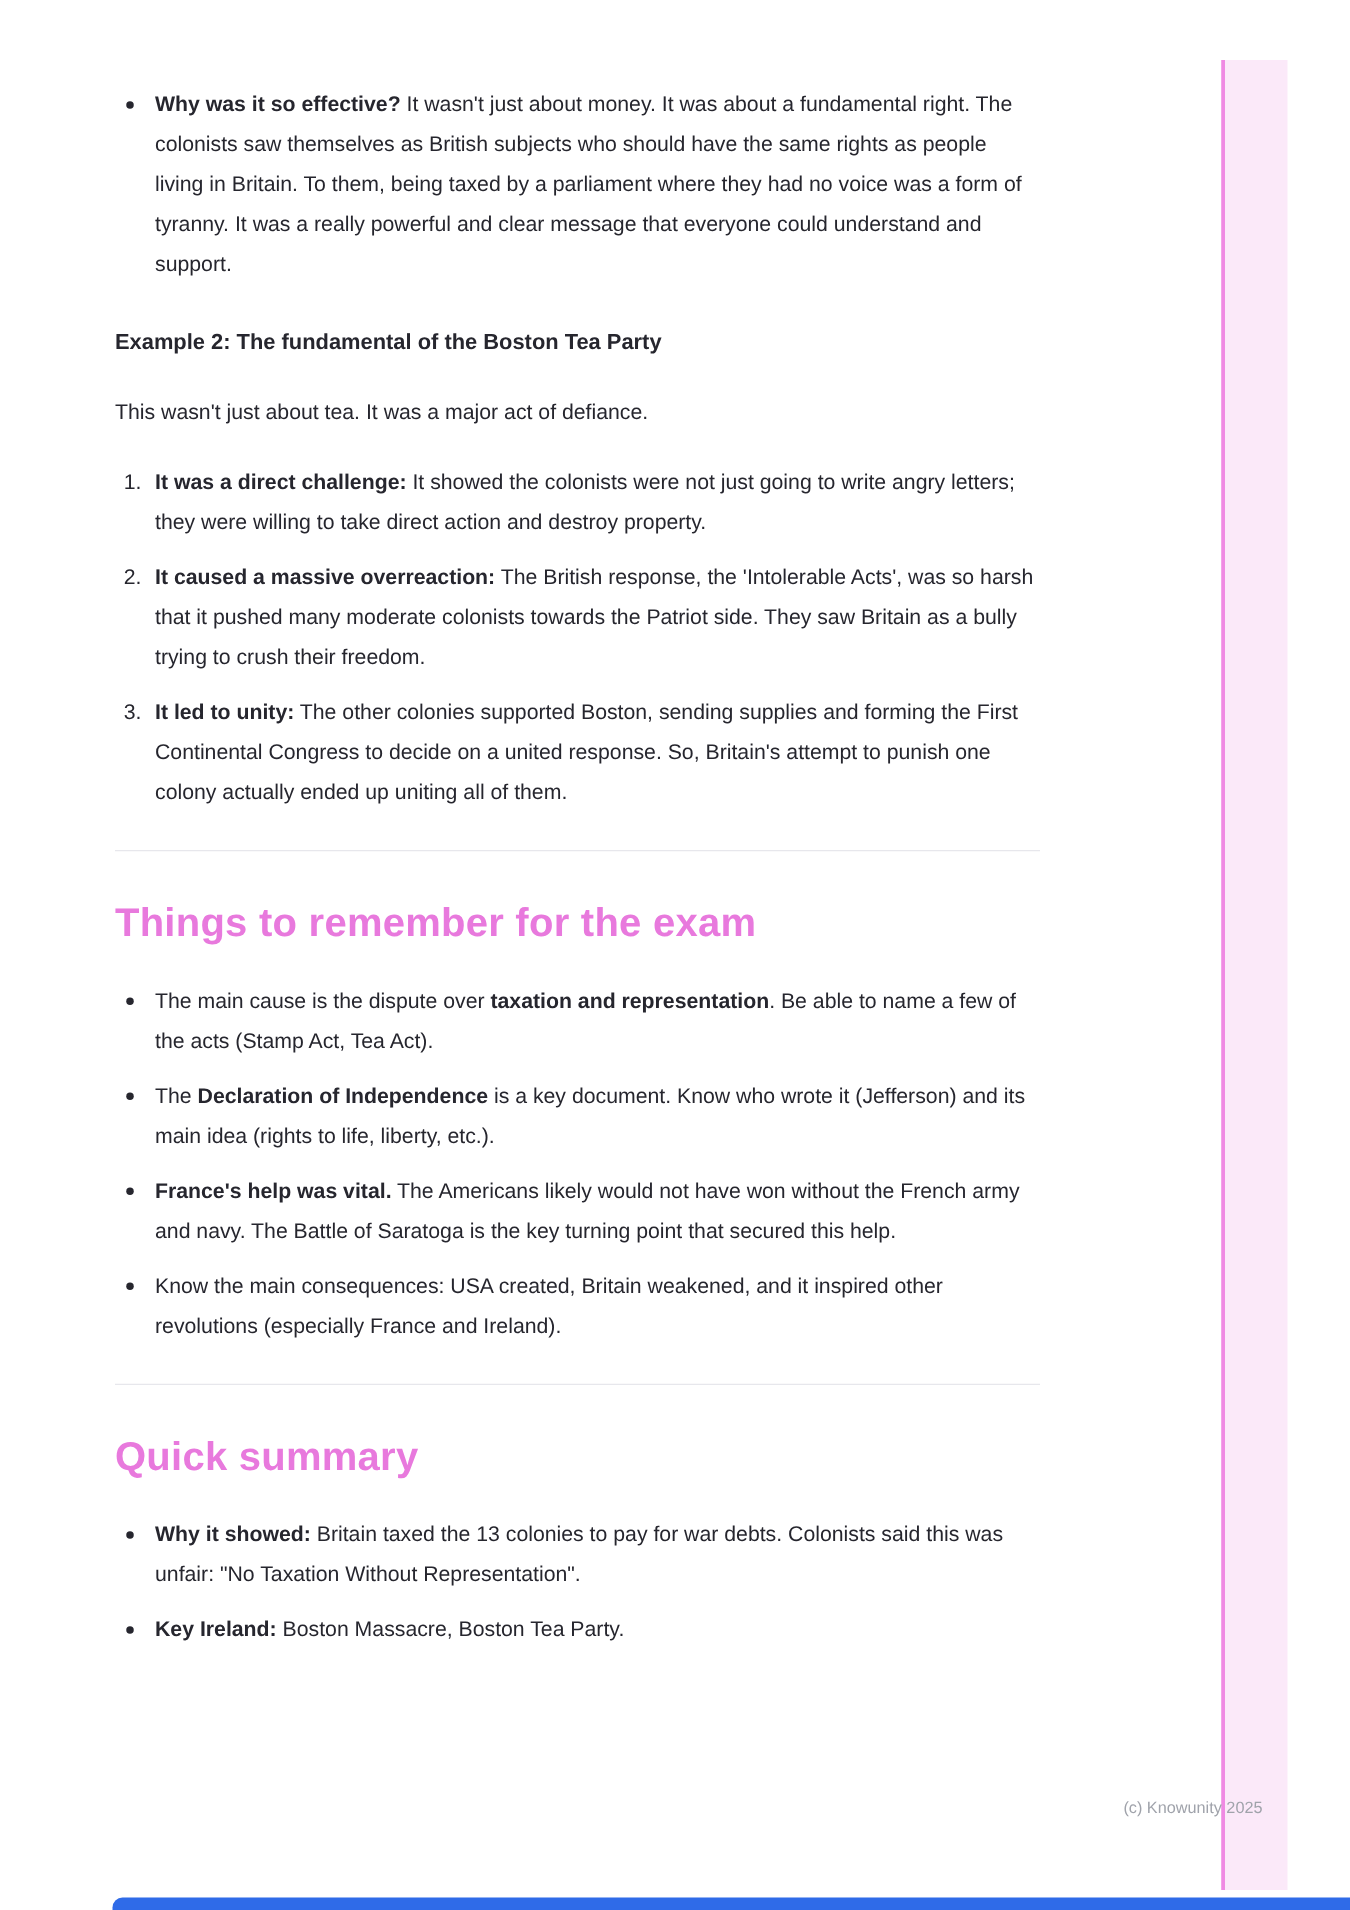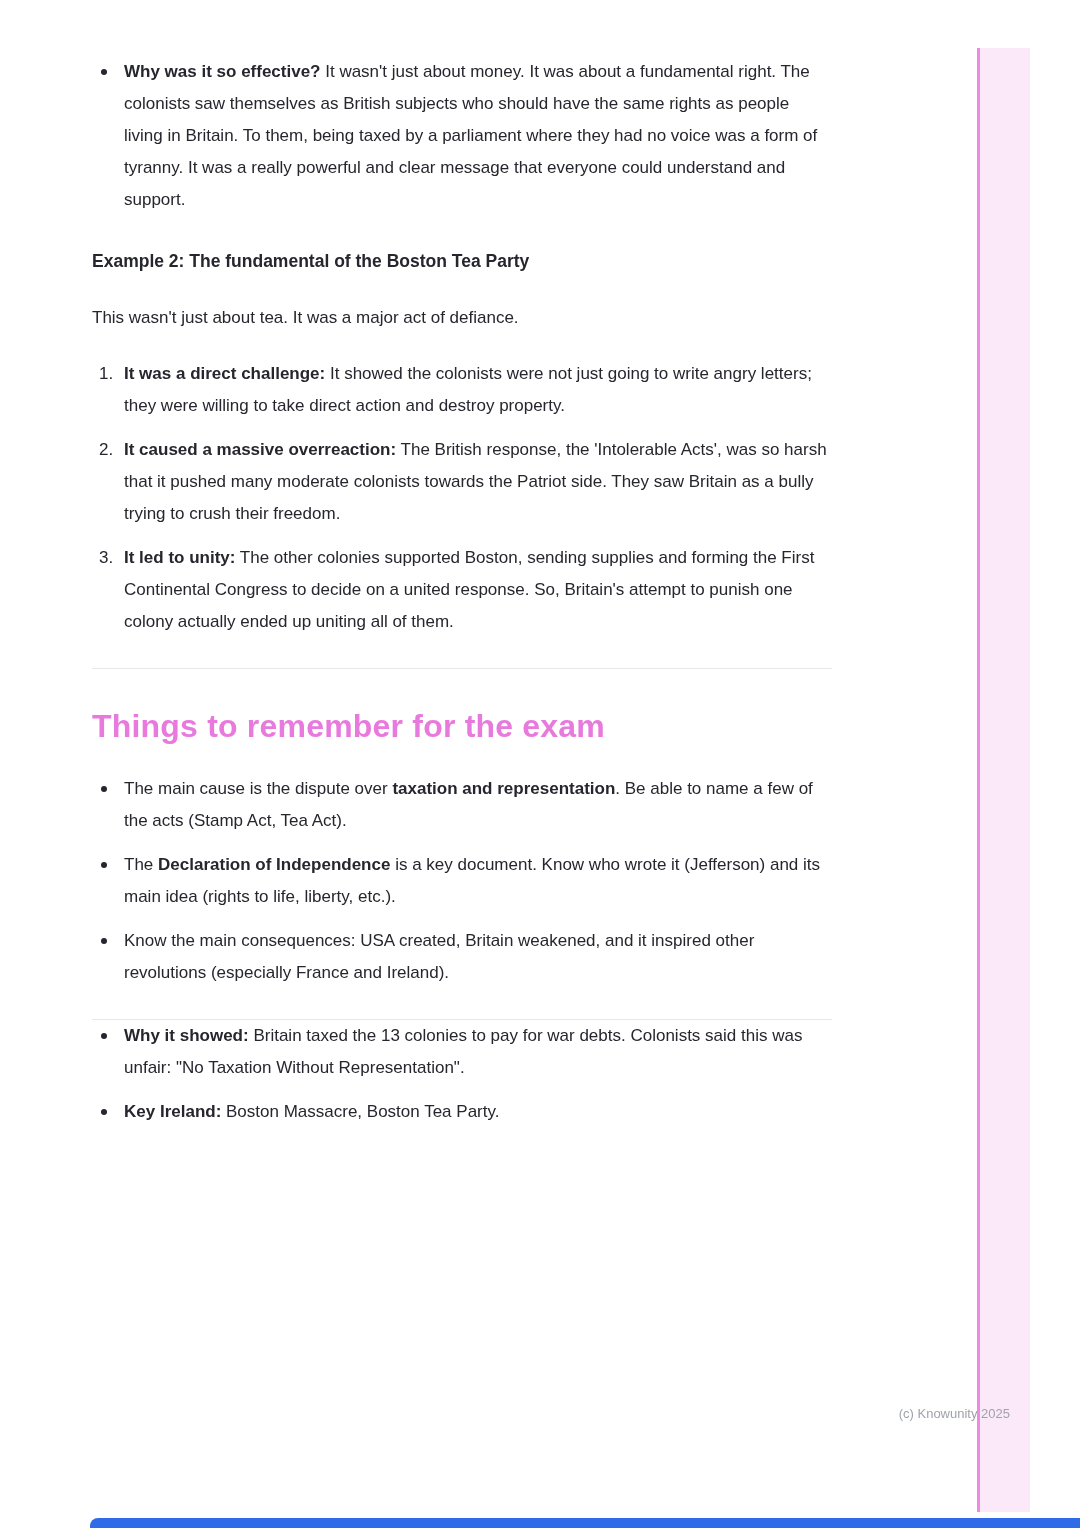--- a/index.html
+++ b/index.html
@@ -15,21 +15,21 @@
   html,body{width:1080px;height:1528px;background:#ffffff;overflow:hidden;}
   body{
     font-family:"Liberation Sans","DejaVu Sans",sans-serif;
     color:var(--body-text);
     position:relative;
   }
   .page{position:relative;width:1080px;height:1528px;background:#fff;}
 
   .content{
     position:absolute;
-    left:92px; top:4px;
+    left:92px; top:16px;
     width:740px;
     padding-top:52px;
     font-size:17px;
     line-height:32px;
   }
 
   ul.bullets, ol.numbered{list-style:none;}
   ul.bullets > li, ol.numbered > li{
     position:relative;
     padding-left:32px;
@@ -82,21 +82,21 @@
     top:48px;
     right:50px;
     width:53px;
     height:1464px;
     background:var(--strip-track);
     border-left:3px solid var(--strip-line);
   }
 
   .footer-credit{
     position:absolute;
-    top:1406px;
+    top:1438px;
     right:70px;
     font-size:13px;
     line-height:16px;
     color:var(--footer-text);
     z-index:2;
   }
 
   .bottom-bar{
     position:absolute;
     left:90px;
@@ -143,26 +143,30 @@
     <h2 class="pink-heading">Things to remember for the exam</h2>
 
     <ul class="bullets">
       <li>
         <span>The main cause is the dispute over <strong>taxation and representation</strong>. Be able to name a few of the acts (Stamp Act, Tea Act).</span>
       </li>
       <li>
         <span>The <strong>Declaration of Independence</strong> is a key document. Know who wrote it (Jefferson) and its main idea (rights to life, liberty, etc.).</span>
       </li>
       <li>
+        <span><strong>France's help was vital.</strong> The Americans likely would not have won without the French army and navy. The Battle of Saratoga is the key turning point that secured this help.</span>
+      </li>
+      <li>
         <span>Know the main consequences: USA created, Britain weakened, and it inspired other revolutions (especially France and Ireland).</span>
       </li>
     </ul>
 
     <hr class="divider">
 
+    <h2 class="pink-heading">Quick summary</h2>
 
     <ul class="bullets">
       <li>
         <span><strong>Why it showed:</strong> Britain taxed the 13 colonies to pay for war debts. Colonists said this was unfair: "No Taxation Without Representation".</span>
       </li>
       <li>
         <span><strong>Key Ireland:</strong> Boston Massacre, Boston Tea Party.</span>
       </li>
     </ul>
 

